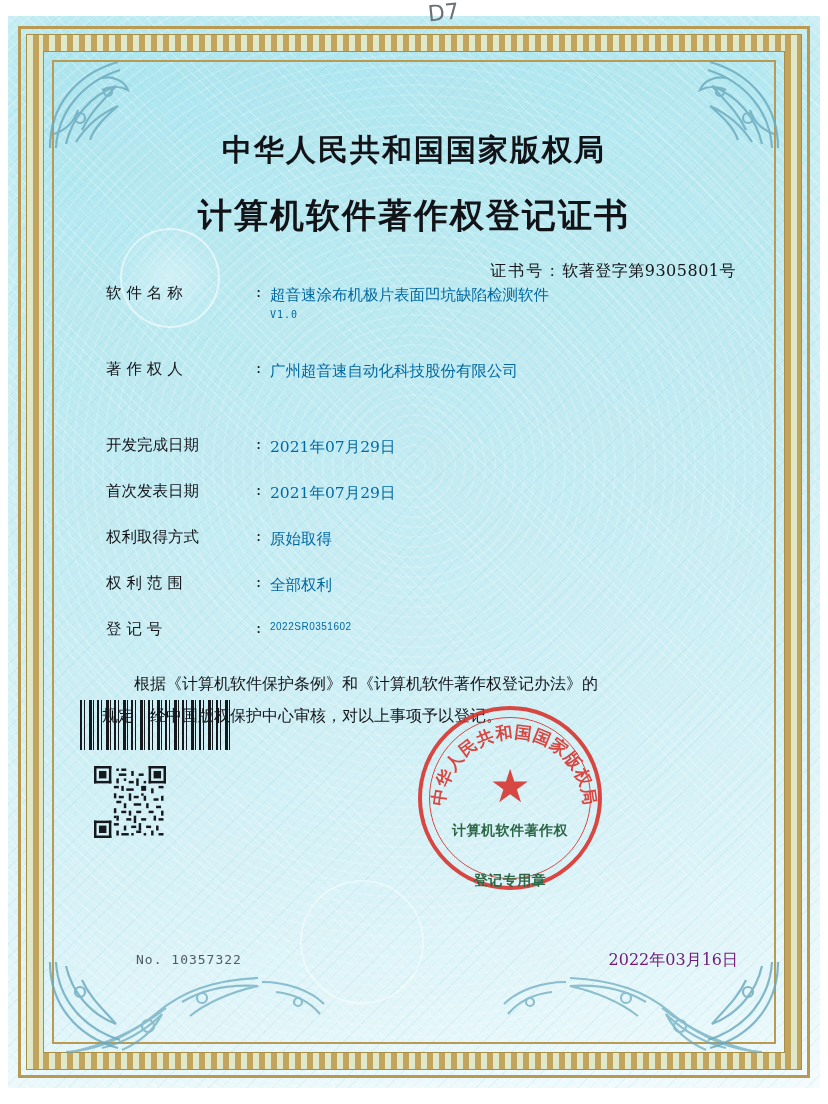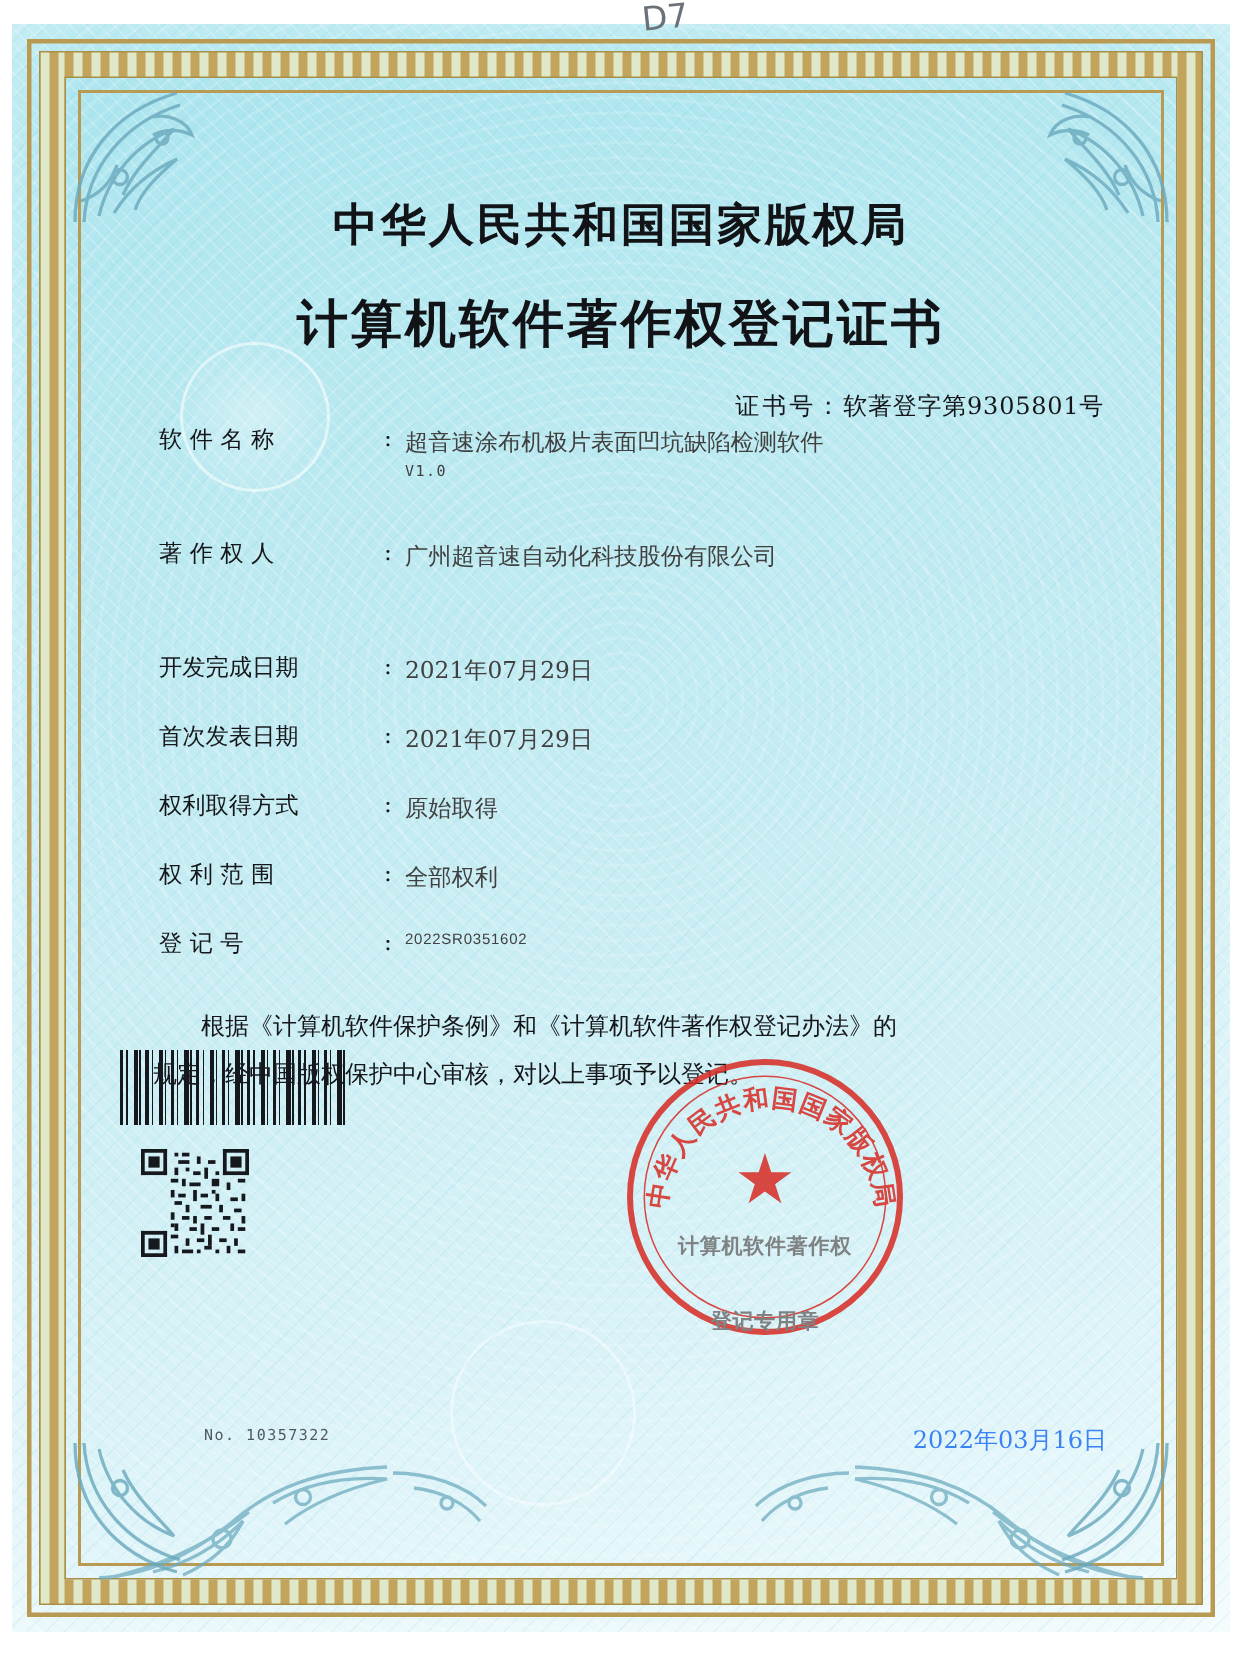--- a/index.html
+++ b/index.html
@@ -194,21 +194,21 @@
   .field-colon {
     width: 14px;
     flex: 0 0 14px;
     font-family: "DejaVu Serif", serif;
     font-size: 15.5px;
     color: #14161a;
   }
   .field-value {
     font-family: "DejaVu Serif", serif;
     font-size: 15.5px;
-    color: #404040;
+    color: #0369a1;
     line-height: 1.55;
   }
   .field-value .v2 {
     display: block;
     font-family: "DejaVu Sans Mono", monospace;
     font-size: 10px;
     letter-spacing: 1px;
   }
   .mono {
     font-family: Liberation Sans, sans-serif;
@@ -289,44 +289,44 @@
     font-weight: bold;
     fill: #d8302a;
     letter-spacing: 1px;
   }
   .seal-l1, .seal-l2 {
     position: absolute;
     width: 100%;
     text-align: center;
     font-family: Liberation Serif, serif;
     font-weight: bold;
-    color: #737373;
+    color: #14532d;
     font-size: 14px;
     letter-spacing: 0.5px;
   }
   .seal-l1 { top: 112px; }
   .seal-l2 { top: 134px; margin-top: 28px; }
 
   
   .footer-no {
     position: absolute;
     left: 136px;
     top: 952px;
     font-family: "DejaVu Sans Mono", monospace;
-    font-size: 10px;
+    font-size: 13px;
     color: #4f5a63;
     letter-spacing: 1px;
   }
   .footer-date {
     position: absolute;
     right: 90px;
     top: 950px;
     font-family: "DejaVu Serif", serif;
     font-size: 16px;
-    color: #3b82f6;
+    color: #701a75;
   }
 
   
   .watermark {
     position: absolute;
     left: 120px;
     top: 228px;
     width: 96px;
     height: 96px;
     border-radius: 50%;

